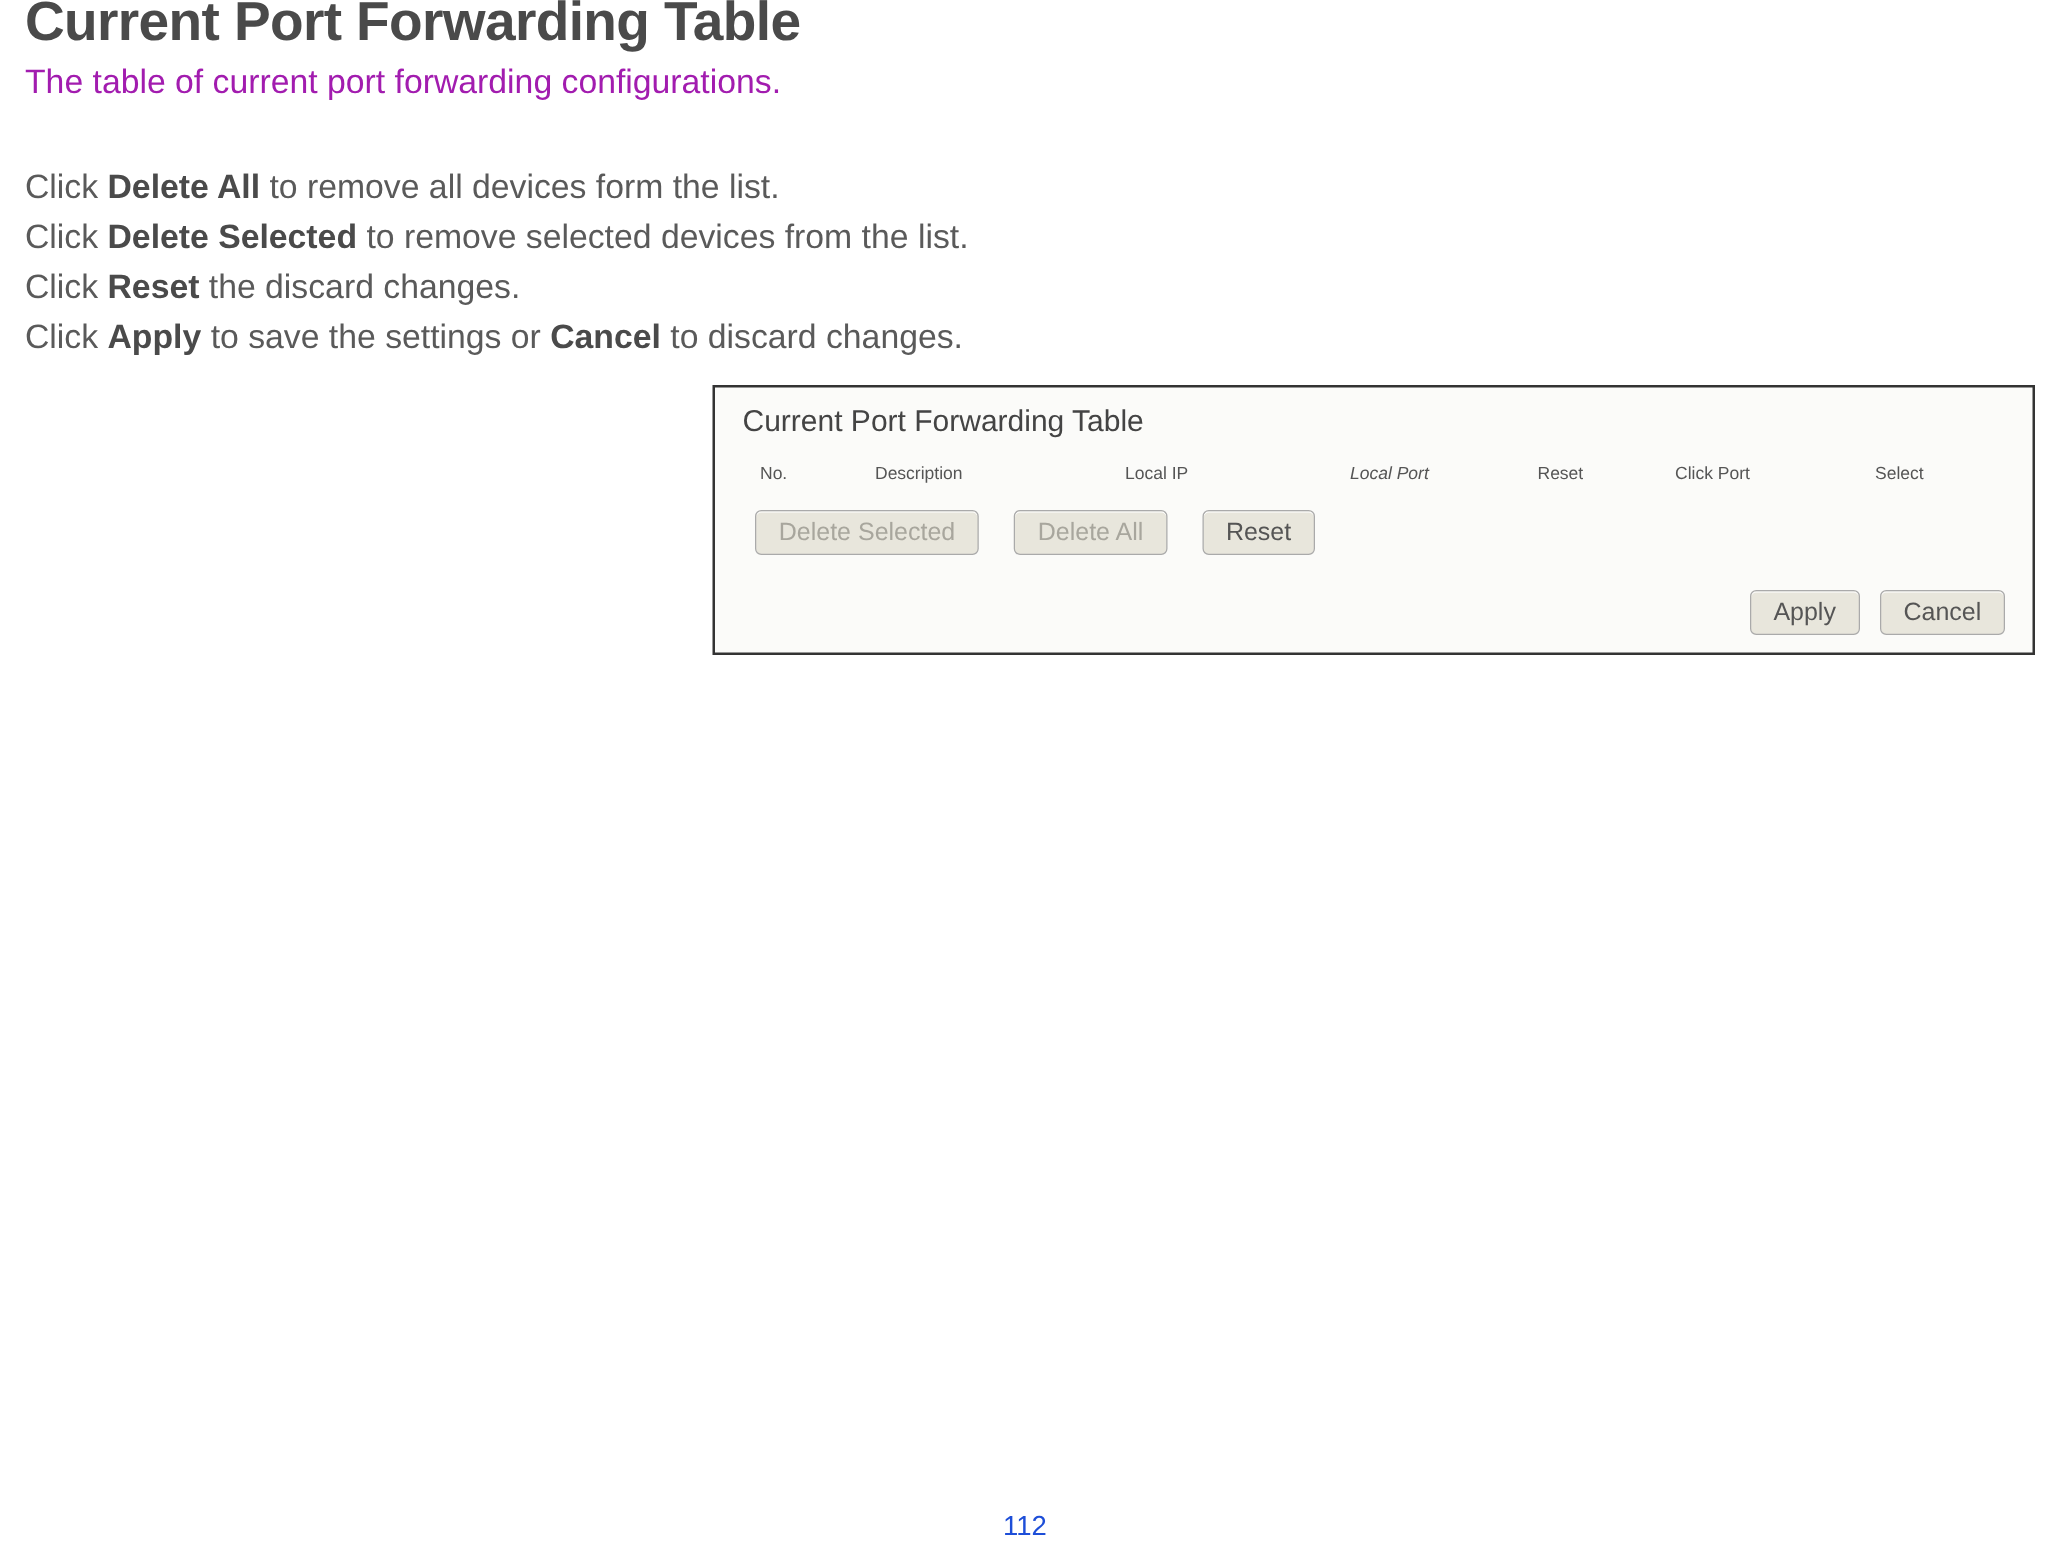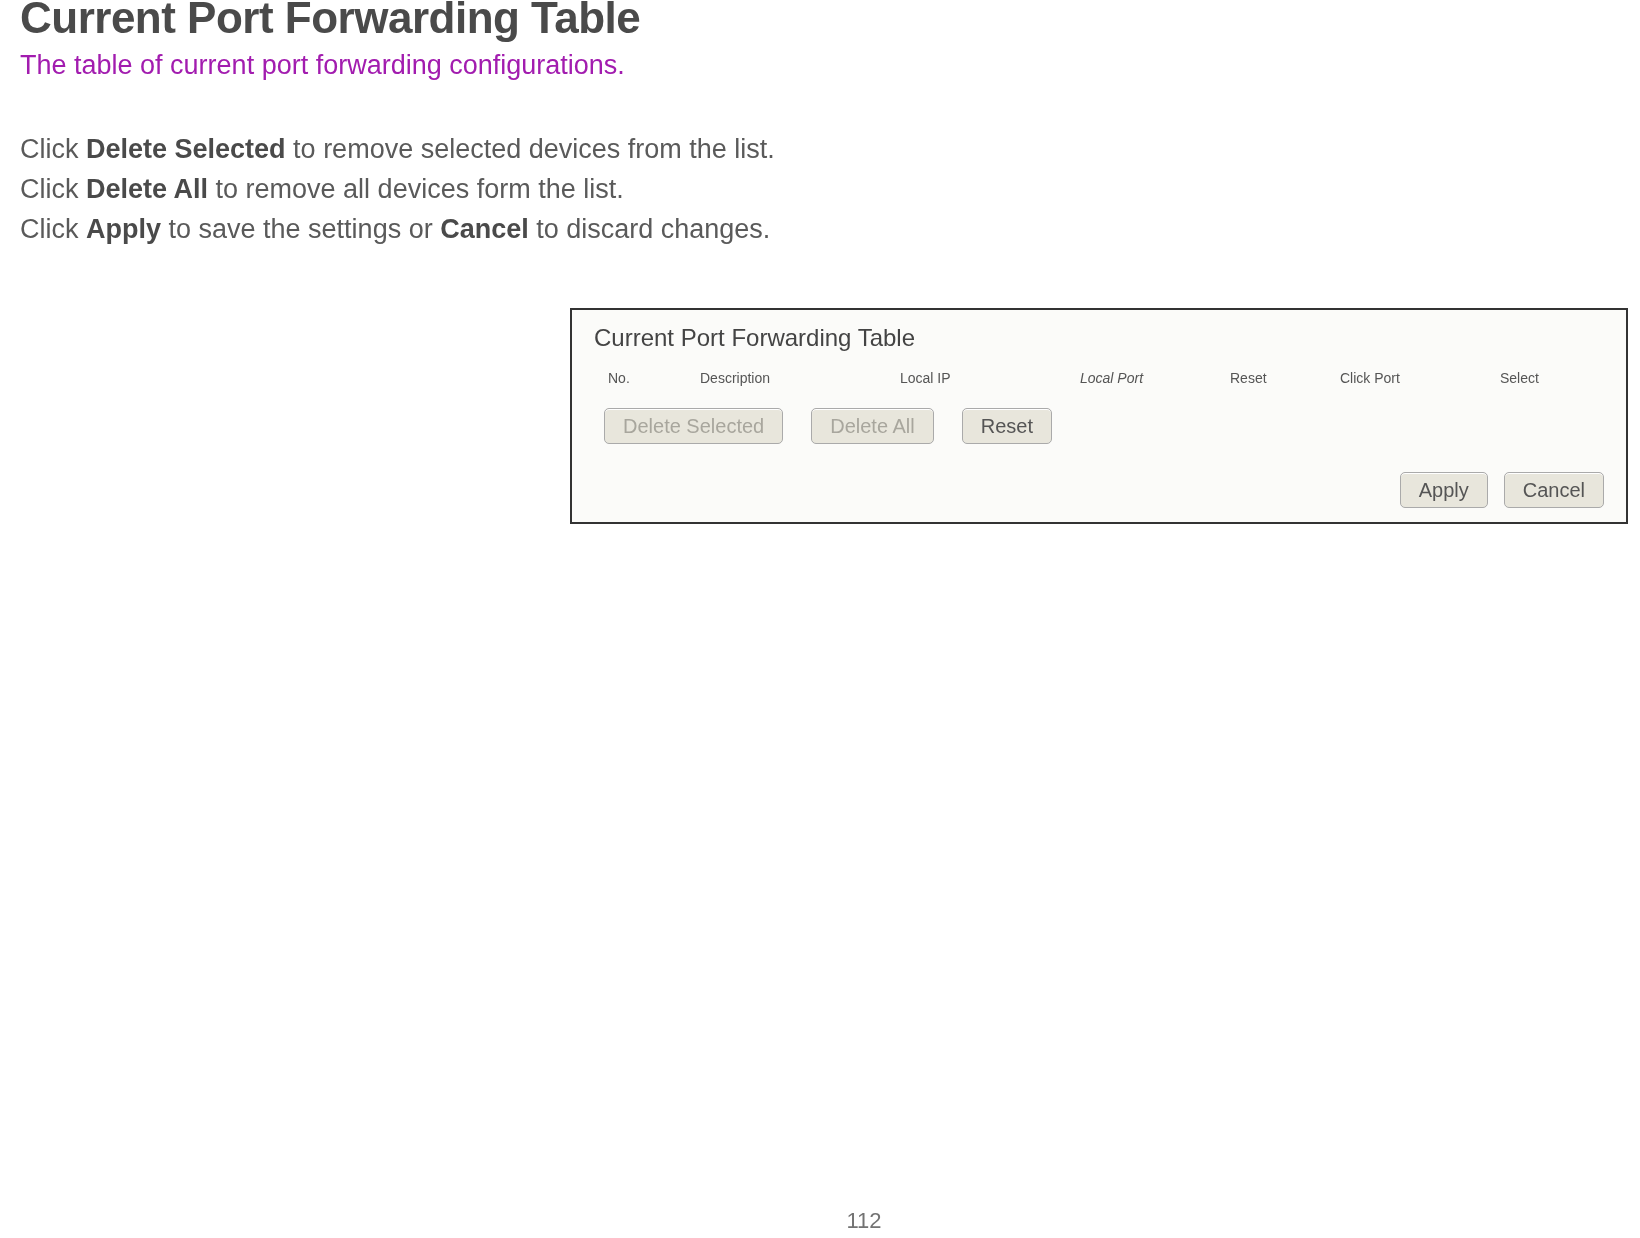--- a/index.html
+++ b/index.html
@@ -106,36 +106,38 @@
       bottom: 14px;
       display: flex;
       gap: 16px;
     }
     .page-number {
       position: absolute;
       bottom: 4px;
       left: 50%;
       transform: translateX(-50%);
       font-size: 22px;
-      color: #737373;
-      margin-left: 44px;
+      color: #1d4ed8;
     }
   </style>
 </head>
 <body>
 
 <h1 class="page-title">Current Port Forwarding Table</h1>
 <div class="subtitle">The table of current port forwarding configurations.</div>
 
 <div class="instructions">
   <p class="instruction-line">
+    <span>Click </span><b>Delete All</b><span> to remove all devices form the list.</span>
+  </p>
+  <p class="instruction-line">
     <span>Click </span><b>Delete Selected</b><span> to remove selected devices from the list.</span>
   </p>
   <p class="instruction-line">
-    <span>Click </span><b>Delete All</b><span> to remove all devices form the list.</span>
+    <span>Click </span><b>Reset</b><span> the discard changes.</span>
   </p>
   <p class="instruction-line">
     <span>Click </span><b>Apply</b><span> to save the settings or </span><b>Cancel</b><span> to discard changes.</span>
   </p>
 </div>
 
 <div class="panel-wrap">
   <div class="panel-inner">
     <div class="panel-title">Current Port Forwarding Table</div>
     <div class="cols">

